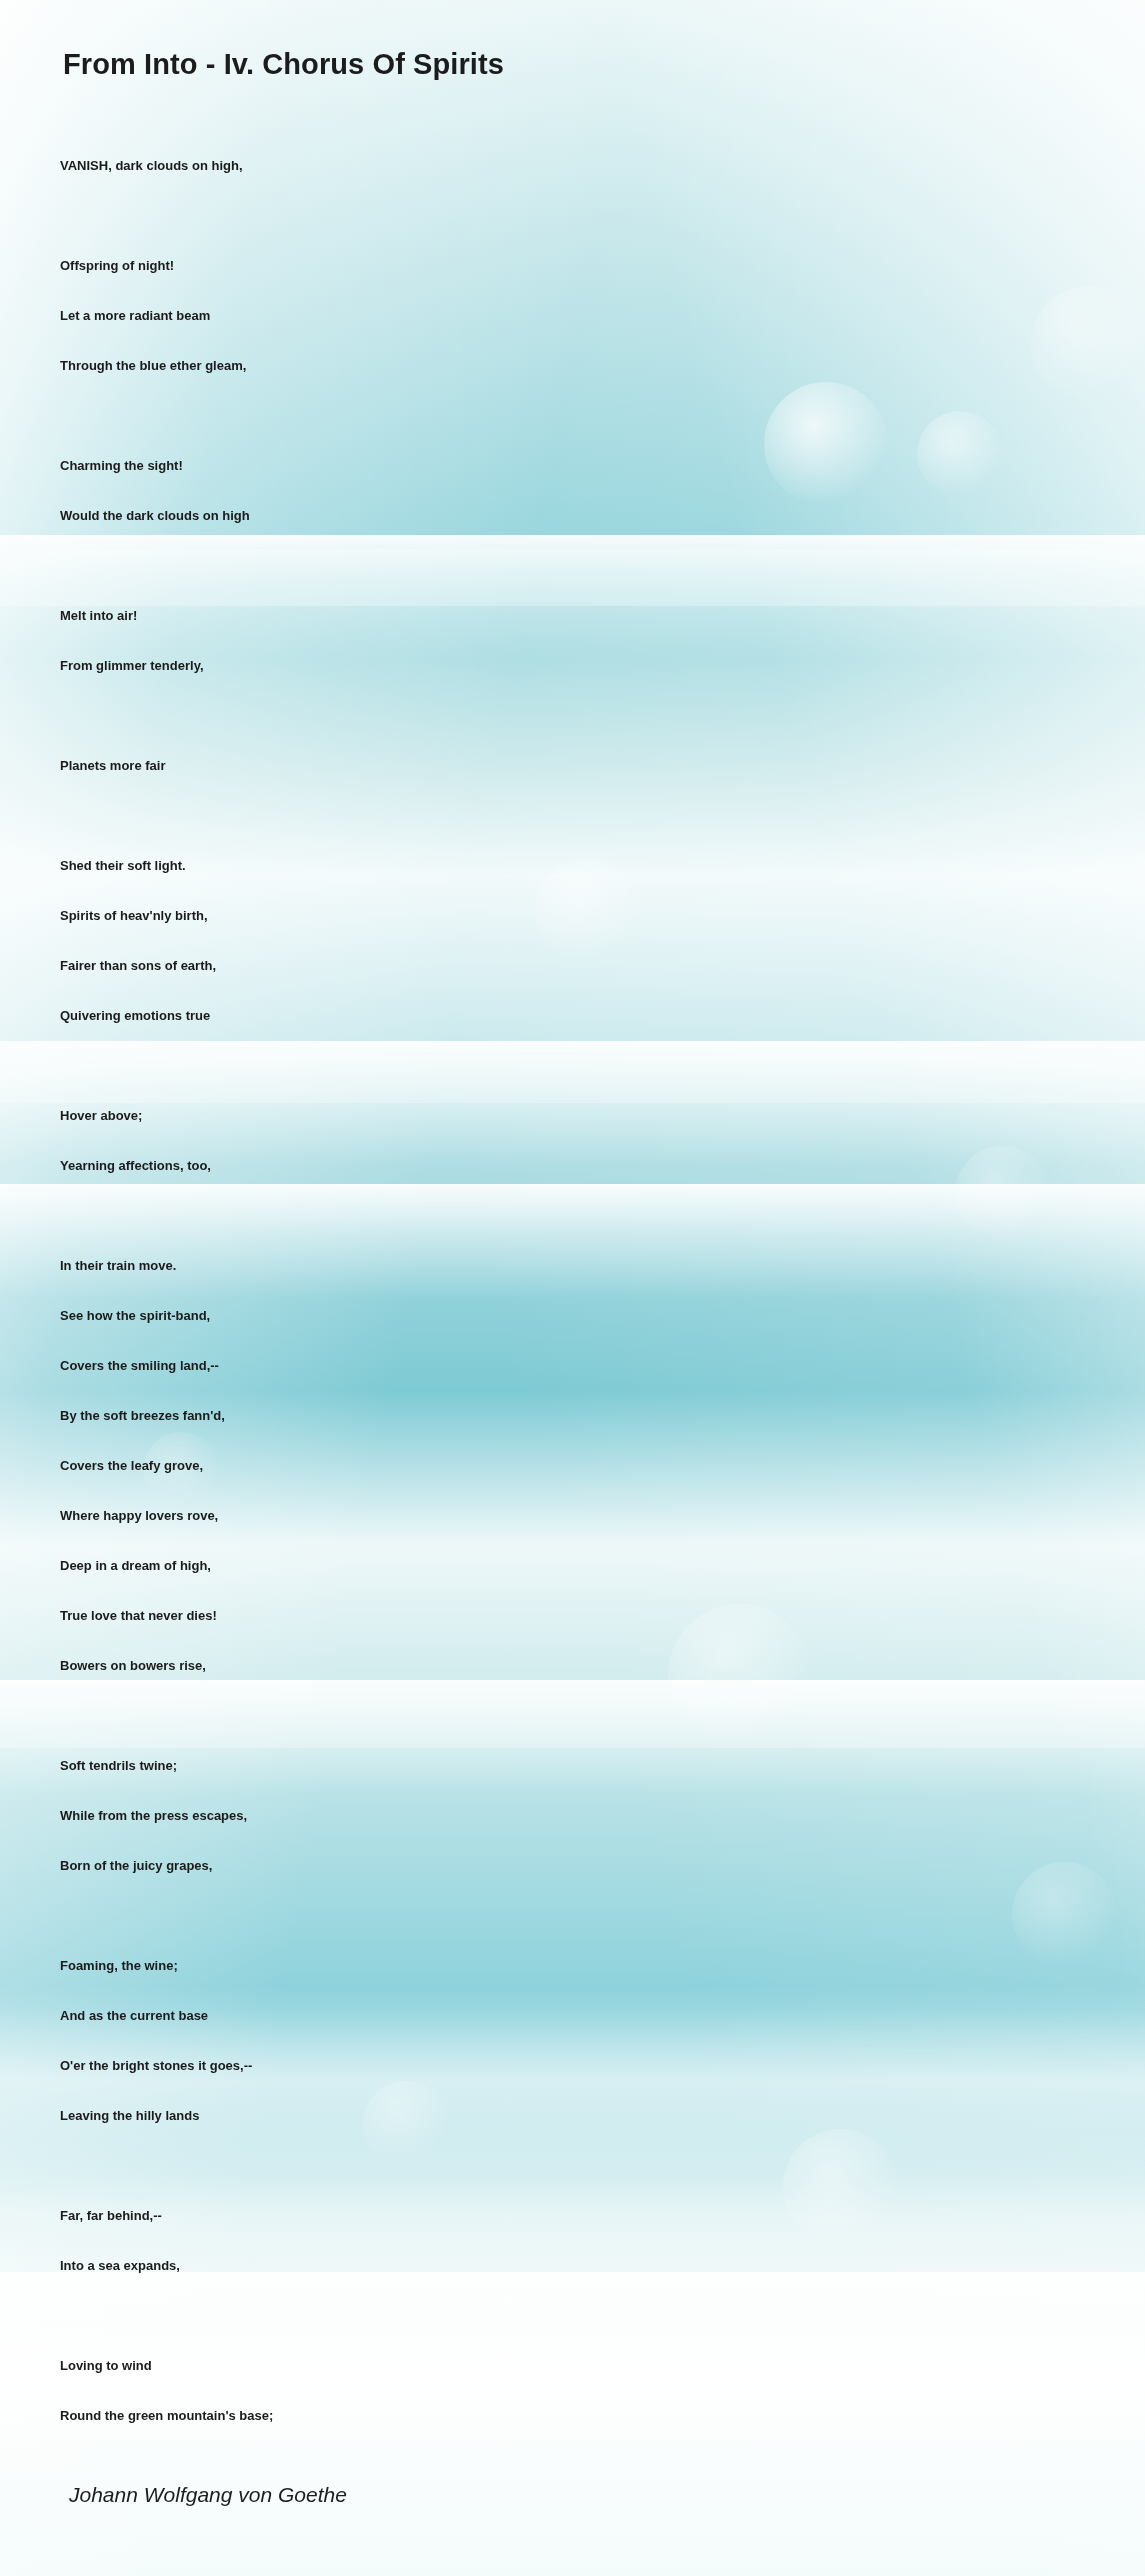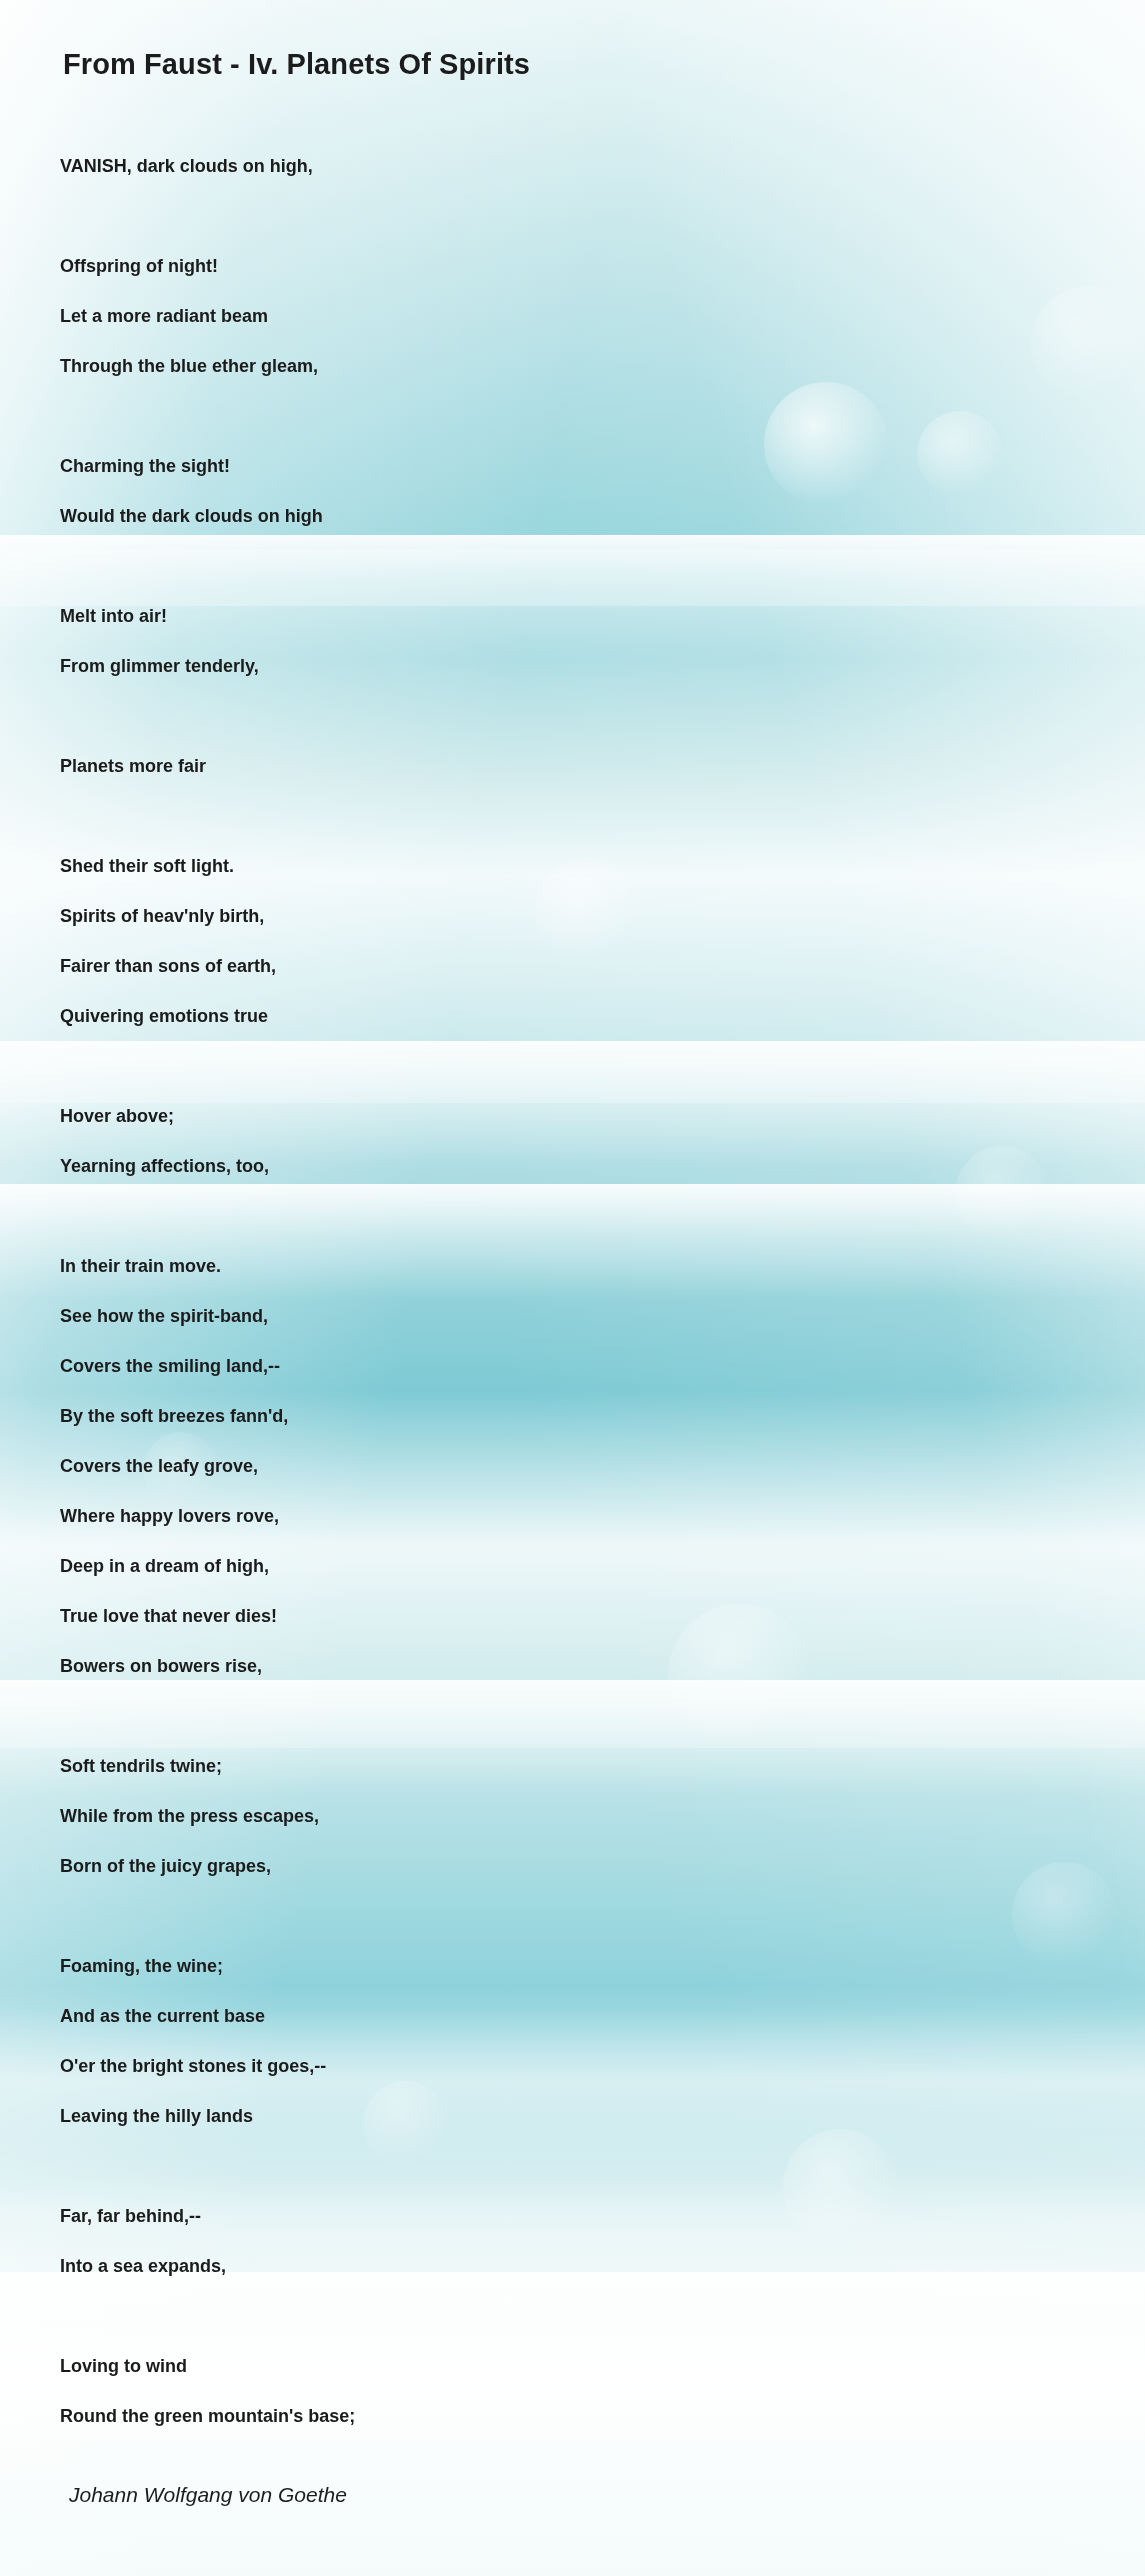--- a/index.html
+++ b/index.html
@@ -74,21 +74,21 @@
     letter-spacing: 0.1px;
     white-space: nowrap;
   }
   .poem-body {
     position: absolute;
     left: 60px;
     top: 141px;
     width: 1031px;
   }
   .line {
-    font-size: 18px;
+    font-size: 13px;
     font-weight: bold;
     color: #1b1b1b;
     line-height: 50px;
     height: 50px;
     white-space: pre;
   }
   .line.blank {
     height: 50px;
   }
   .author {
@@ -127,21 +127,21 @@
   <div class="blob" style="left:535px;top:859px;width:105px;height:105px;opacity:.55;"></div>
   <div class="blob" style="left:668px;top:1604px;width:143px;height:143px;opacity:.6;"></div>
   <div class="blob" style="left:783px;top:2129px;width:115px;height:115px;opacity:.6;"></div>
   <div class="blob" style="left:363px;top:2081px;width:86px;height:86px;opacity:.45;"></div>
   <div class="blob" style="left:955px;top:1146px;width:95px;height:95px;opacity:.45;"></div>
   <div class="blob" style="left:143px;top:1432px;width:76px;height:76px;opacity:.35;"></div>
   <div class="blob" style="left:1012px;top:1862px;width:105px;height:105px;opacity:.4;"></div>
 
   <div class="content">
 
-    <div class="poem-title">From Faust - Iv.  Planets Of Spirits</div>
+    <div class="poem-title">From Into - Iv.  Chorus Of Spirits</div>
 
     <div class="poem-body" id="poem-body">
         <div class="line">VANISH, dark clouds on high,</div>
         <div class="line blank">&nbsp;</div>
         <div class="line">Offspring of night!</div>
         <div class="line">Let a more radiant beam</div>
         <div class="line">Through the blue ether gleam,</div>
         <div class="line blank">&nbsp;</div>
         <div class="line">Charming the sight!</div>
         <div class="line">Would the dark clouds on high</div>

